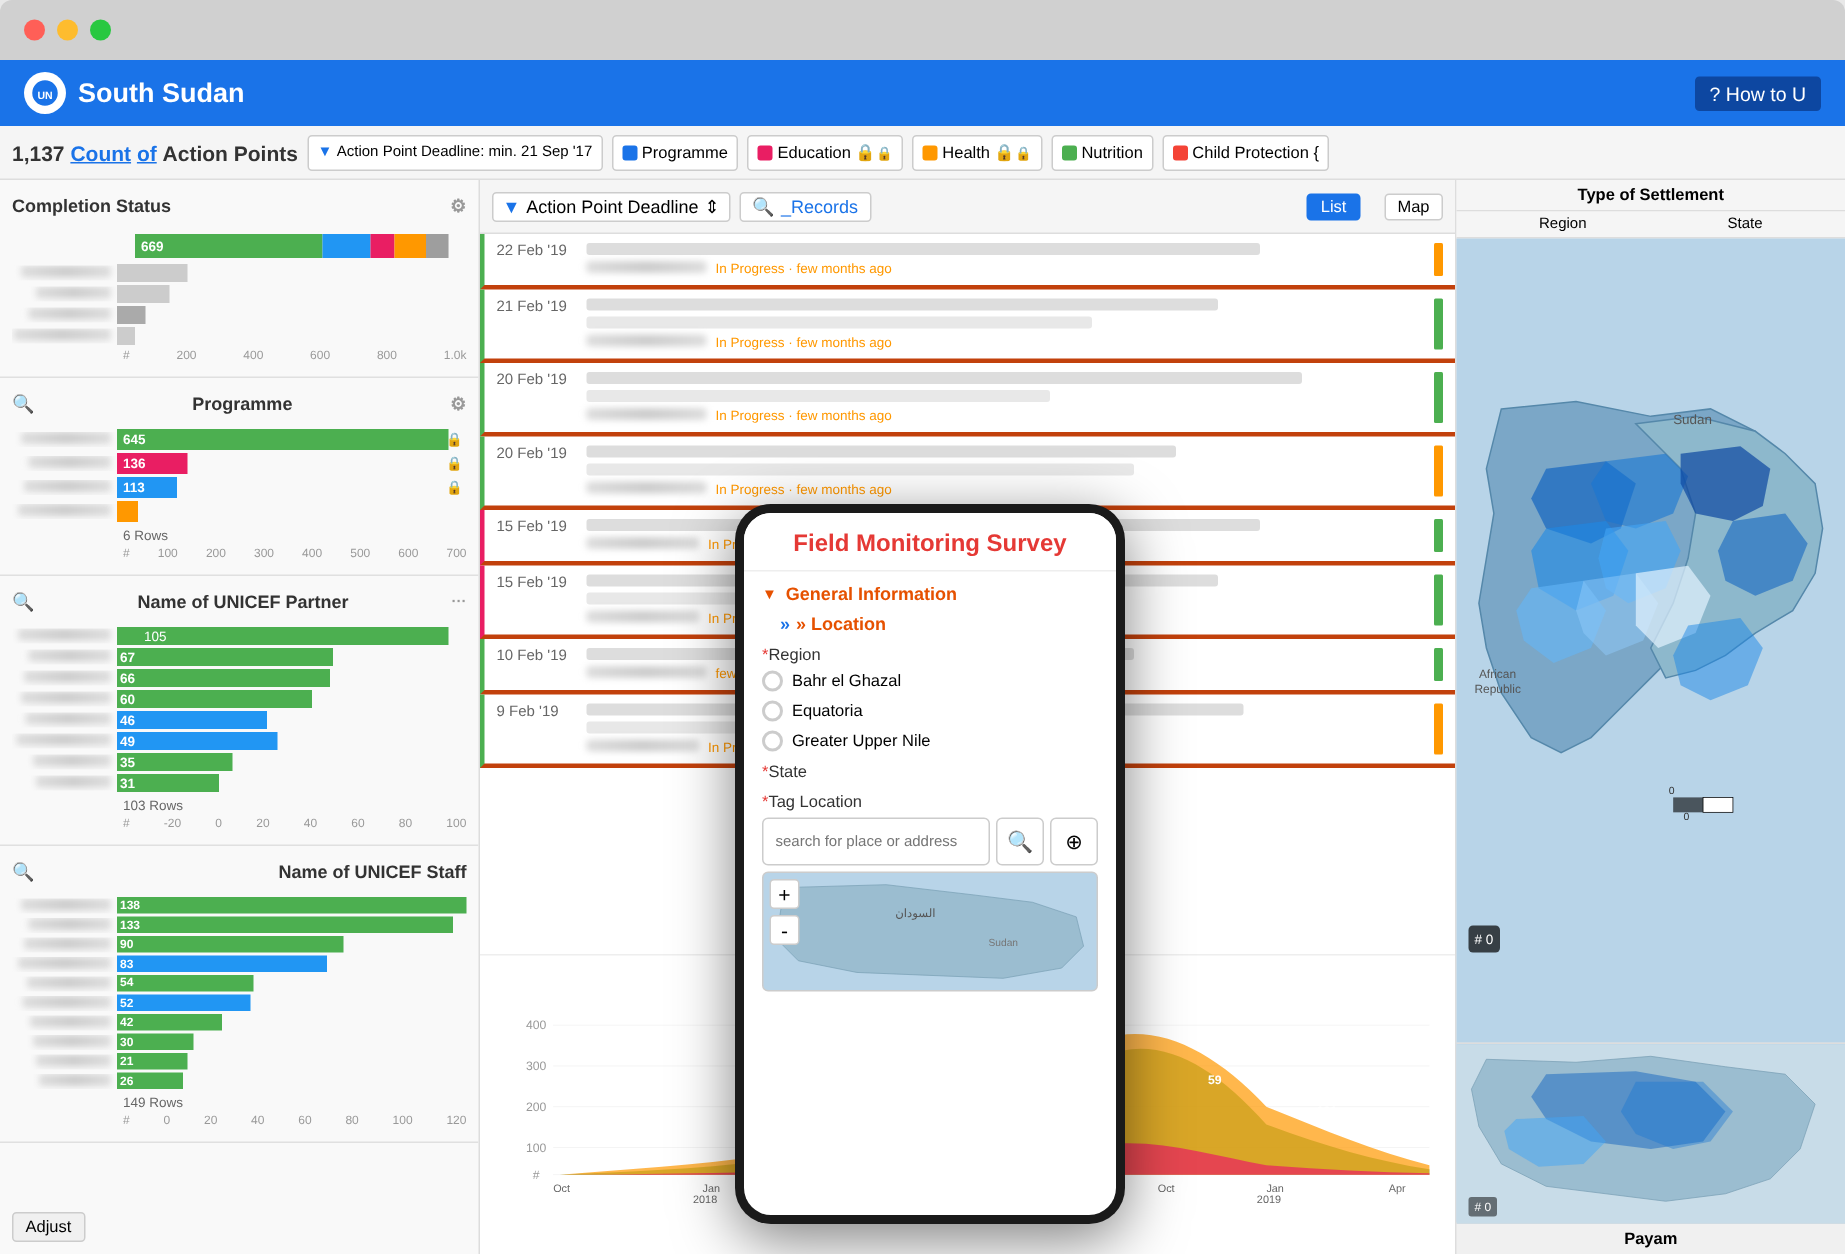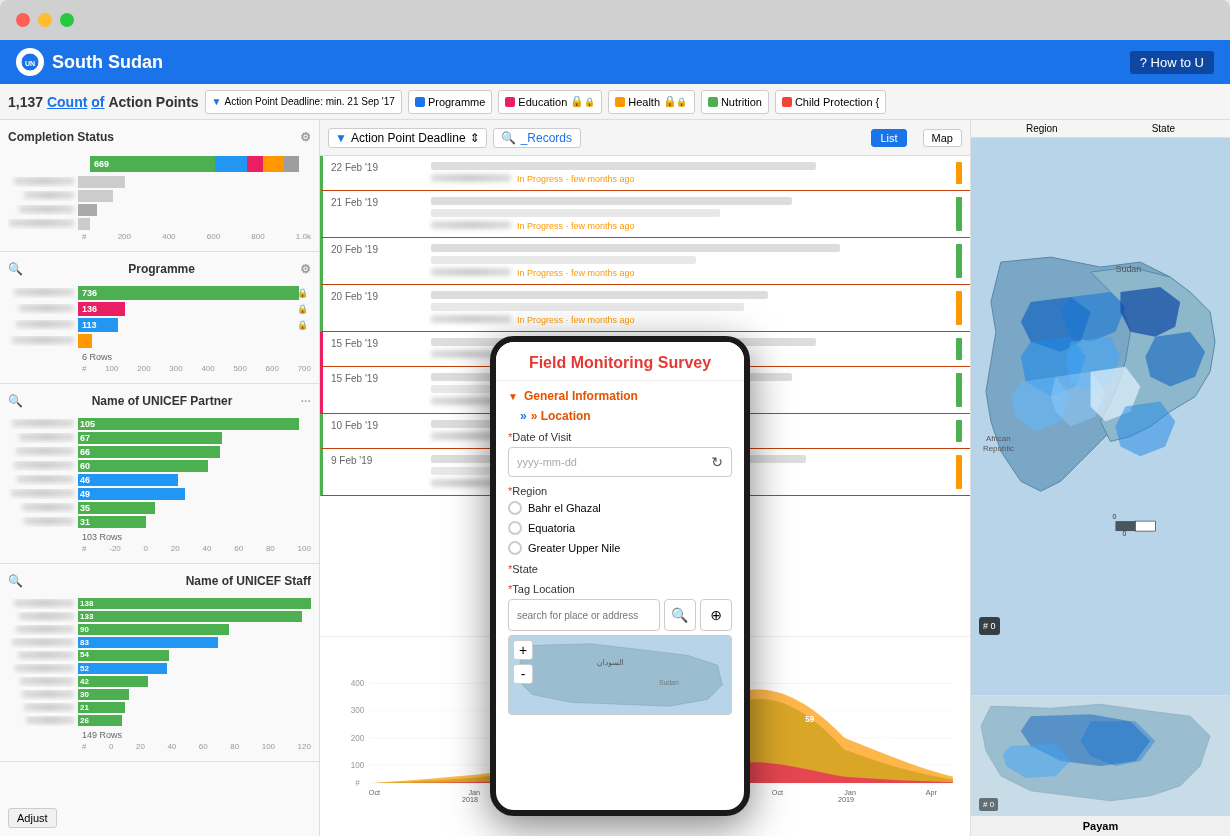--- a/index.html
+++ b/index.html
@@ -49,21 +49,21 @@
     .bar-container { flex: 1; position: relative; height: 12px; }
     .axis-area { display: flex; justify-content: space-between; font-size: 8px; color: #999; padding: 0 0 0 74px; }
     .adjust-btn { position: absolute; bottom: 8px; left: 8px; background: #f0f0f0; border: 1px solid #ccc; border-radius: 3px; padding: 3px 8px; font-size: 11px; cursor: pointer; }
 
     
     .middle-panel { flex: 1; display: flex; flex-direction: column; overflow: hidden; }
     .middle-toolbar { background: #f5f5f5; border-bottom: 1px solid #ddd; height: 36px; display: flex; align-items: center; padding: 0 8px; gap: 6px; flex-shrink: 0; }
     .deadline-select { background: white; border: 1px solid #ccc; border-radius: 3px; padding: 2px 6px; font-size: 12px; cursor: pointer; display: flex; align-items: center; gap: 4px; }
     .search-box { display: flex; align-items: center; gap: 4px; background: white; border: 1px solid #ccc; border-radius: 3px; padding: 2px 8px; font-size: 12px; color: #1a73e8; }
     .middle-content { flex: 1; overflow-y: auto; background: white; }
-    .action-row { display: flex; border-bottom: 1px solid #c2410c; padding: 6px 8px; font-size: 10px; gap: 40px; }
+    .action-row { display: flex; border-bottom: 3px solid #c2410c; padding: 6px 8px; font-size: 10px; }
     .date-col { width: 60px; color: #666; flex-shrink: 0; }
     .content-col { flex: 1; }
 
     
     .chart-area { height: 200px; background: white; border-top: 1px solid #eee; position: relative; padding: 8px; }
     .chart-title { font-size: 11px; font-weight: bold; text-align: center; margin-bottom: 4px; }
 
     
     .right-panel { width: 260px; background: #f0f0f0; border-left: 1px solid #ddd; display: flex; flex-direction: column; flex-shrink: 0; }
     .map-header { background: #f5f5f5; border-bottom: 1px solid #ddd; padding: 4px 8px; font-size: 11px; font-weight: bold; text-align: center; }
@@ -230,21 +230,21 @@
         <div class="section-title">
           <span style="cursor:pointer;">🔍</span>
           <span>Programme</span>
           <span class="section-gear">⚙</span>
         </div>
         <div class="bar-chart-area">
           <div class="bar-row">
             <div class="bar-label"><span class="blurred" style="width:60px;"></span></div>
             <div class="bar-container" style="height:14px;">
               <div style="background:#4caf50; width:95%; height:100%; display:flex; align-items:center;">
-                <span style="font-size:9px;color:white;padding-left:4px;font-weight:bold;">736</span>
+                <span style="font-size:9px;color:white;padding-left:4px;font-weight:bold;">645</span>
               </div>
               <span style="position:absolute;right:2px;top:0;font-size:9px;color:#666;line-height:14px;">🔒</span>
             </div>
           </div>
           <div class="bar-row">
             <div class="bar-label"><span class="blurred" style="width:55px;"></span></div>
             <div class="bar-container" style="height:14px;">
               <div style="background:#e91e63; width:20%; height:100%; display:flex; align-items:center;">
                 <span style="font-size:9px;color:white;padding-left:4px;font-weight:bold;">136</span>
               </div>
@@ -284,21 +284,21 @@
         <div class="section-title">
           <span style="cursor:pointer;">🔍</span>
           <span>Name of UNICEF Partner</span>
           <span style="font-size:10px; color:#999; cursor:pointer;">···</span>
         </div>
         <div class="bar-chart-area">
           <div class="bar-row">
             <div class="bar-label"><span class="blurred" style="width:62px;"></span></div>
             <div class="bar-container" style="height:12px;">
                 <div style="background:#4caf50;width:95%;height:100%;display:flex;align-items:center;">
-                  <span style="font-size:9px;color:white;padding-left:2px;font-weight:bold;">105</span>
+                  <span style="font-size:9px;color:white;padding-left:18px;font-weight:normal;">105</span>
                 </div>
               </div>
           </div>
           <div class="bar-row">
             <div class="bar-label"><span class="blurred" style="width:55px;"></span></div>
             <div class="bar-container" style="height:12px;">
                 <div style="background:#4caf50;width:62%;height:100%;display:flex;align-items:center;">
                   <span style="font-size:9px;color:white;padding-left:2px;font-weight:bold;">67</span>
                 </div>
               </div>
@@ -628,20 +628,21 @@
             <text x="570" y="135" font-size="8" fill="#666">Jan</text>
             <text x="563" y="143" font-size="8" fill="#666">2019</text>
             <text x="660" y="135" font-size="8" fill="#666">Apr</text>
           </svg>
           <div style="text-align:center; font-size:10px; color:#666; margin-top:-10px;">Date of Visit</div>
         </div>
       </div>
     </div>
 
     <div class="right-panel">
+      <div class="map-header">Type of Settlement</div>
       <div class="map-sub-header">
         <span>Region</span>
         <span>State</span>
       </div>
       <div class="map-area">
         
         <svg width="100%" height="100%" viewBox="0 0 260 350">
           <rect width="260" height="350" fill="#b8d4e8"></rect>
 
           <path d="M30,20 L80,15 L130,25 L170,20 L200,35 L210,60 L200,90 L185,120 L170,150 L150,180 L130,200 L110,220 L90,240 L70,250 L50,240 L30,210 L20,180 L15,150 L20,120 L25,90 L20,60 Z" fill="#7ba7c7" stroke="#5588aa" stroke-width="1"></path>
@@ -693,29 +694,20 @@
     <div class="mobile-content">
       <div class="mobile-section">
         <div class="mobile-section-header">
           <span>General Information</span>
         </div>
         <div style="display:flex; align-items:center; gap:4px; color:#1a73e8; font-size:12px; font-weight:bold; margin: 6px 0 4px 12px;">
           <span>» </span>
             <span style="color:#e65100;">» Location</span>
         </div>
 
-        <div class="mobile-field">
-          <div class="mobile-label">
-            <span style="color:#e53935;">*</span><span>Date of Visit</span>
-          </div>
-          <div class="mobile-input">
-            <span style="color:#aaa;">yyyy-mm-dd</span>
-            <span style="color:#555; font-size:14px;">↻</span>
-          </div>
-        </div>
 
         <div class="mobile-field">
           <div class="mobile-label">
             <span style="color:#e53935;">*</span><span>Region</span>
           </div>
           <div class="mobile-radio-group">
             <div class="mobile-radio">
               <div class="radio-circle"></div>
               <span>Bahr el Ghazal</span>
             </div>

